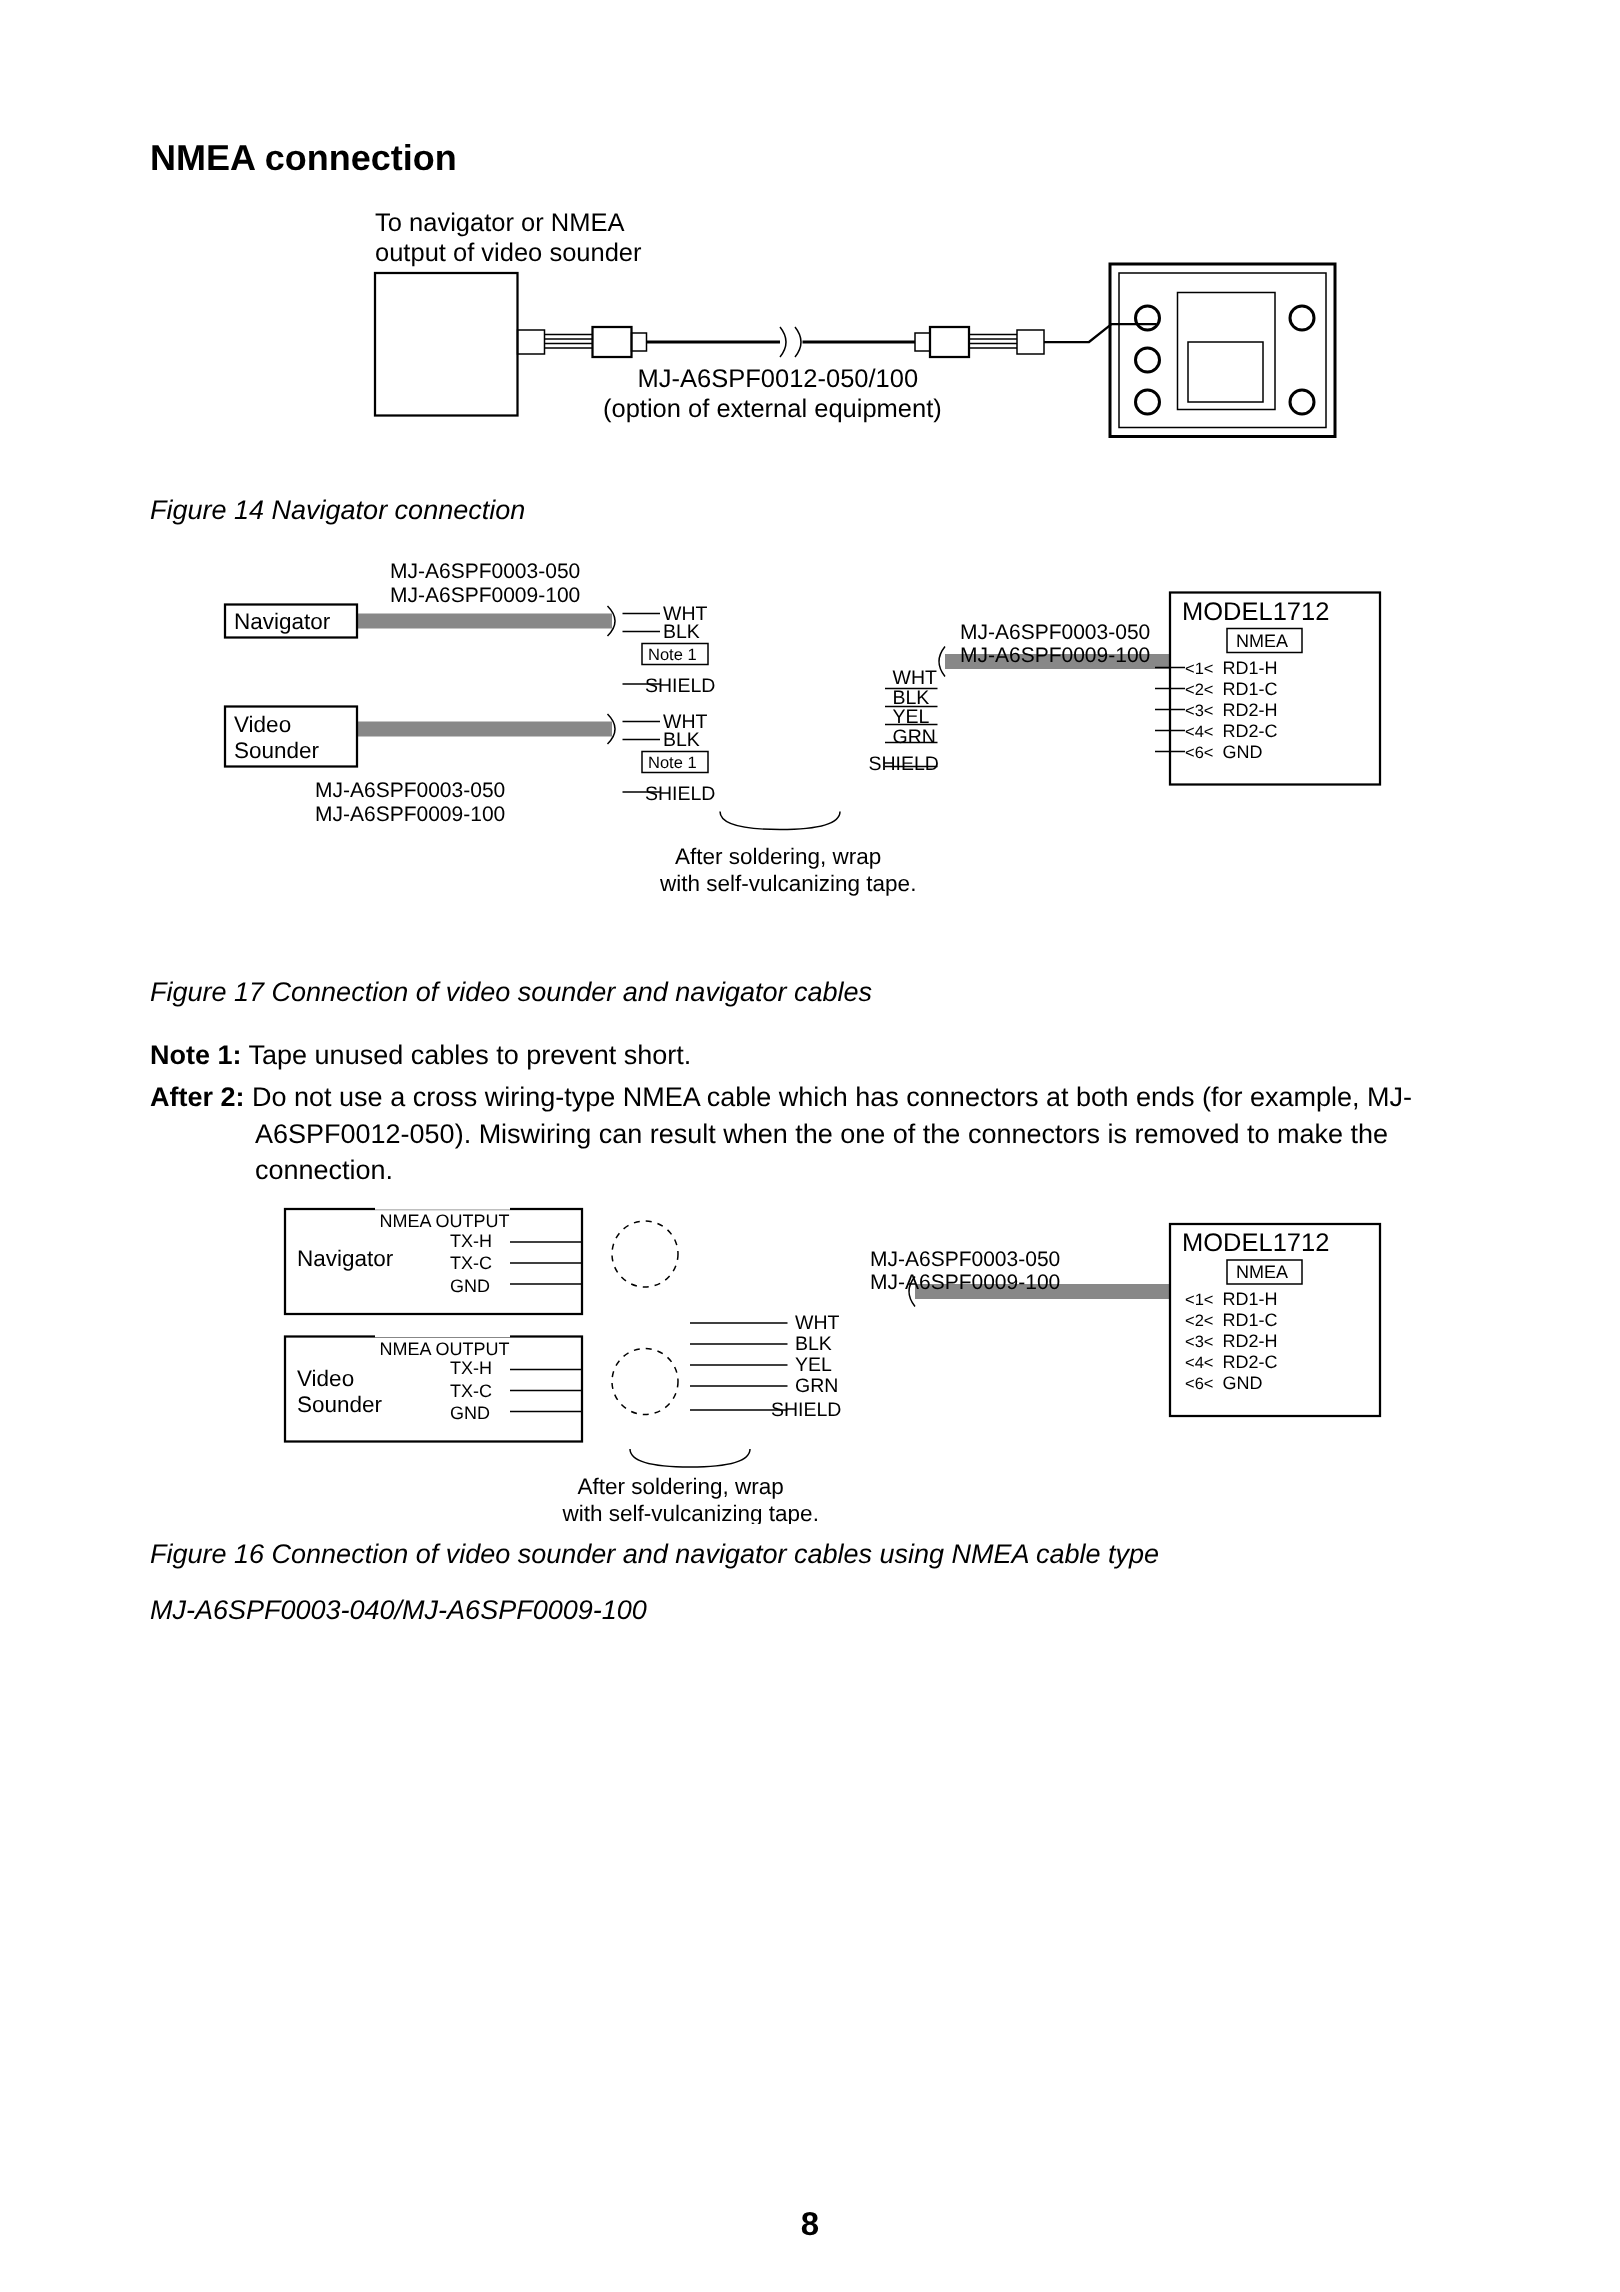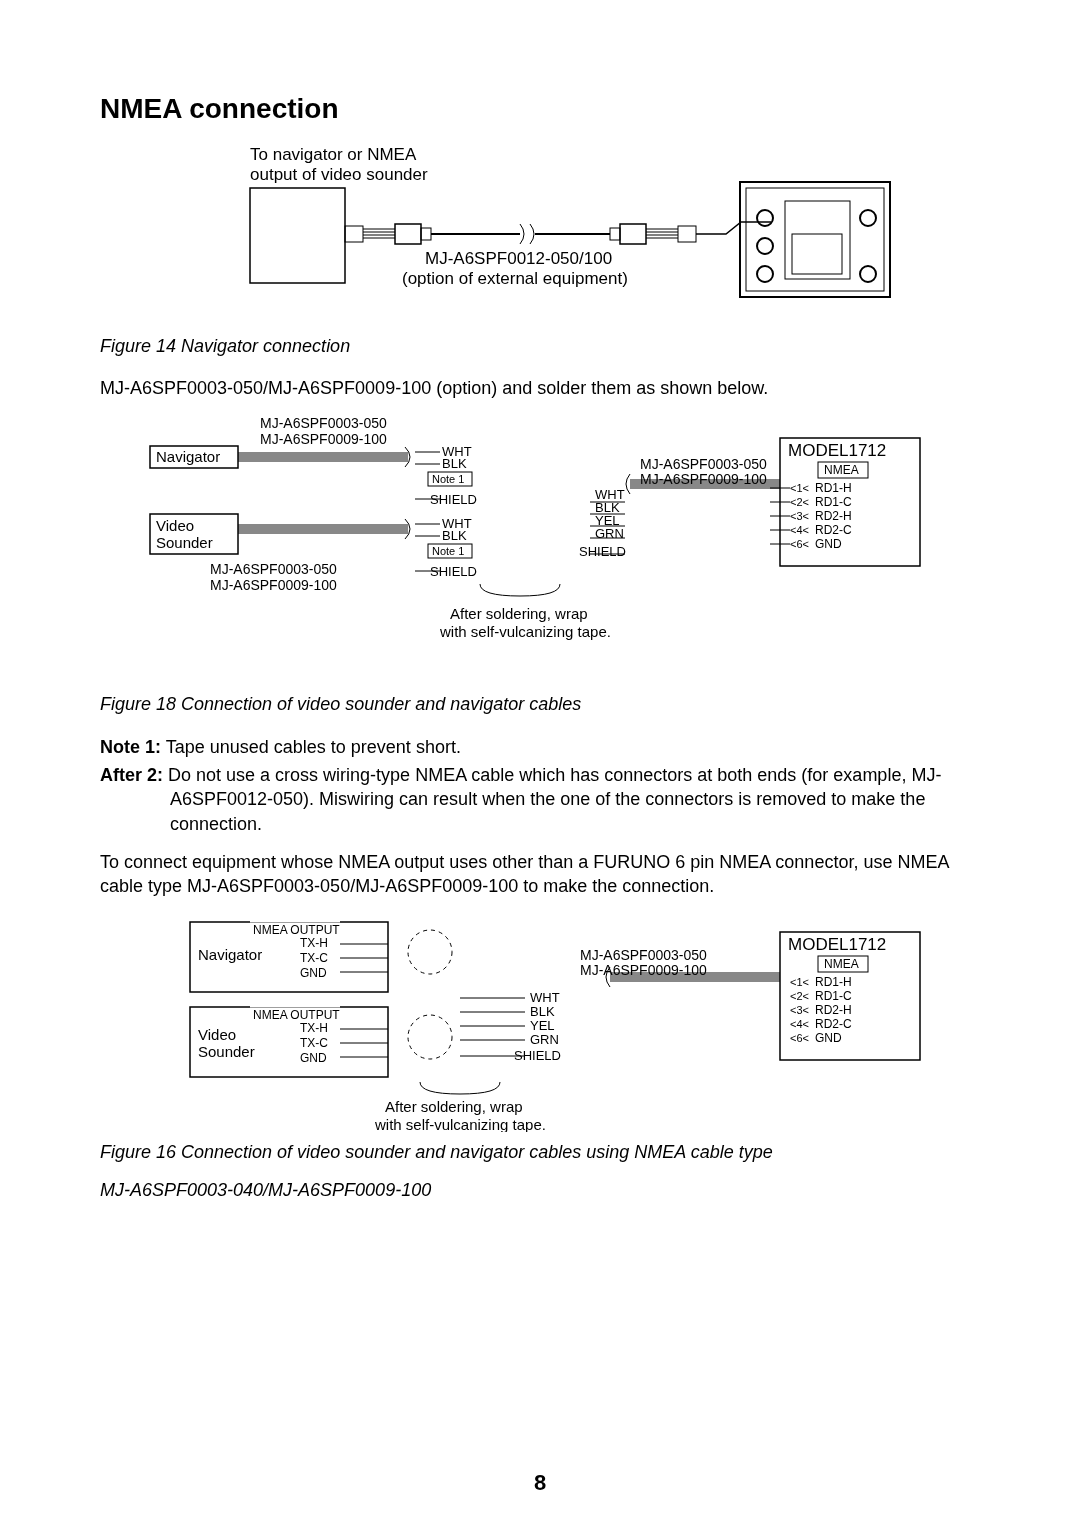--- a/index.html
+++ b/index.html
@@ -1,17 +1,17 @@
 <!DOCTYPE html>
 <html><head>
 <meta charset="utf-8">
 <style>
   html,body{margin:0;padding:0;background:#fff;color:#000;font-family:Arial,Helvetica,sans-serif;font-size:18px;line-height:1.35}
   .page{width:1080px;height:1528px;box-sizing:border-box;padding:90px 100px 40px 100px;position:relative}
-  h2{font-size:28px;font-weight:bold;margin:0 0 18px 0}
+  h2{font-size:24px;font-weight:bold;margin:0 0 18px 0}
   p.body{margin:0 0 14px 0}
   .caption{font-style:italic;text-align:left;margin:8px 0 18px 0}
   .note{margin:4px 0;padding-left:70px;text-indent:-70px}
   .note b{font-style:normal}
   .pagenum{position:absolute;left:0;right:0;bottom:30px;text-align:center;font-weight:bold;font-size:22px}
   svg{display:block;margin:0 auto}
   .svgtxt{font-family:Arial,Helvetica,sans-serif}
 </style>
 </head>
 <body>
@@ -58,21 +58,20 @@
     <circle cx="688" cy="128" r="8" fill="none" stroke="#000" stroke-width="2"></circle>
     <rect x="605" y="55" width="65" height="78" fill="none" stroke="#000"></rect>
     <rect x="612" y="88" width="50" height="40" fill="none" stroke="#000"></rect>
 
     <text x="245" y="118" class="svgtxt" font-size="17">MJ-A6SPF0012-050/100</text>
     <text x="222" y="138" class="svgtxt" font-size="17">(option of external equipment)</text>
   </svg>
 
   <p class="caption">Figure 14 Navigator connection</p>
 
-  <p class="body">MJ-A6SPF0003-050/MJ-A6SPF0009-100 (option) and solder them as shown below.</p>
 
   <svg width="820" height="270" viewBox="0 0 820 270">
 
     <text x="130" y="14" class="svgtxt" font-size="14">MJ-A6SPF0003-050</text>
     <text x="130" y="30" class="svgtxt" font-size="14">MJ-A6SPF0009-100</text>
 
     <rect x="108" y="38" width="170" height="10" fill="#888"></rect>
     <rect x="108" y="110" width="170" height="10" fill="#888"></rect>
     <rect x="500" y="65" width="150" height="10" fill="#888"></rect>
 
@@ -141,26 +140,25 @@
     <text x="320" y="205" class="svgtxt" font-size="15">After soldering, wrap</text>
     <text x="310" y="223" class="svgtxt" font-size="15">with self-vulcanizing tape.</text>
 
     <line x1="640" y1="74" x2="660" y2="74" stroke="#000"></line>
     <line x1="640" y1="88" x2="660" y2="88" stroke="#000"></line>
     <line x1="640" y1="102" x2="660" y2="102" stroke="#000"></line>
     <line x1="640" y1="116" x2="660" y2="116" stroke="#000"></line>
     <line x1="640" y1="130" x2="660" y2="130" stroke="#000"></line>
   </svg>
 
-  <p class="caption">Figure 18 Connection of video sounder and navigator cables</p>
+  <p class="caption">Figure 17 Connection of video sounder and navigator cables</p>
 
   <p class="note"><b>Note 1:</b> <span>Tape unused cables to prevent short.</span></p>
   <p class="note"><b>After 2:</b> <span>Do not use a cross wiring-type NMEA cable which has connectors at both ends (for example, MJ-A6SPF0012-050). Miswiring can result when the one of the connectors is removed to make the connection.</span></p>
 
-  <p class="body" style="margin-top:14px">To connect equipment whose NMEA output uses other than a FURUNO 6 pin NMEA connector, use NMEA cable type MJ-A6SPF0003-050/MJ-A6SPF0009-100 to make the connection.</p>
 
   <svg width="820" height="220" viewBox="0 0 820 220">
 
     <rect x="60" y="10" width="198" height="70" fill="none" stroke="#000" stroke-width="1.5"></rect>
     <text x="123" y="22" class="svgtxt" font-size="12">NMEA OUTPUT</text>
     <line x1="120" y1="9" x2="210" y2="9" stroke="#fff" stroke-width="3"></line>
     <text x="68" y="48" class="svgtxt" font-size="15">Navigator</text>
     <text x="170" y="35" class="svgtxt" font-size="12">TX-H</text>
     <text x="170" y="50" class="svgtxt" font-size="12">TX-C</text>
     <text x="170" y="65" class="svgtxt" font-size="12">GND</text>

